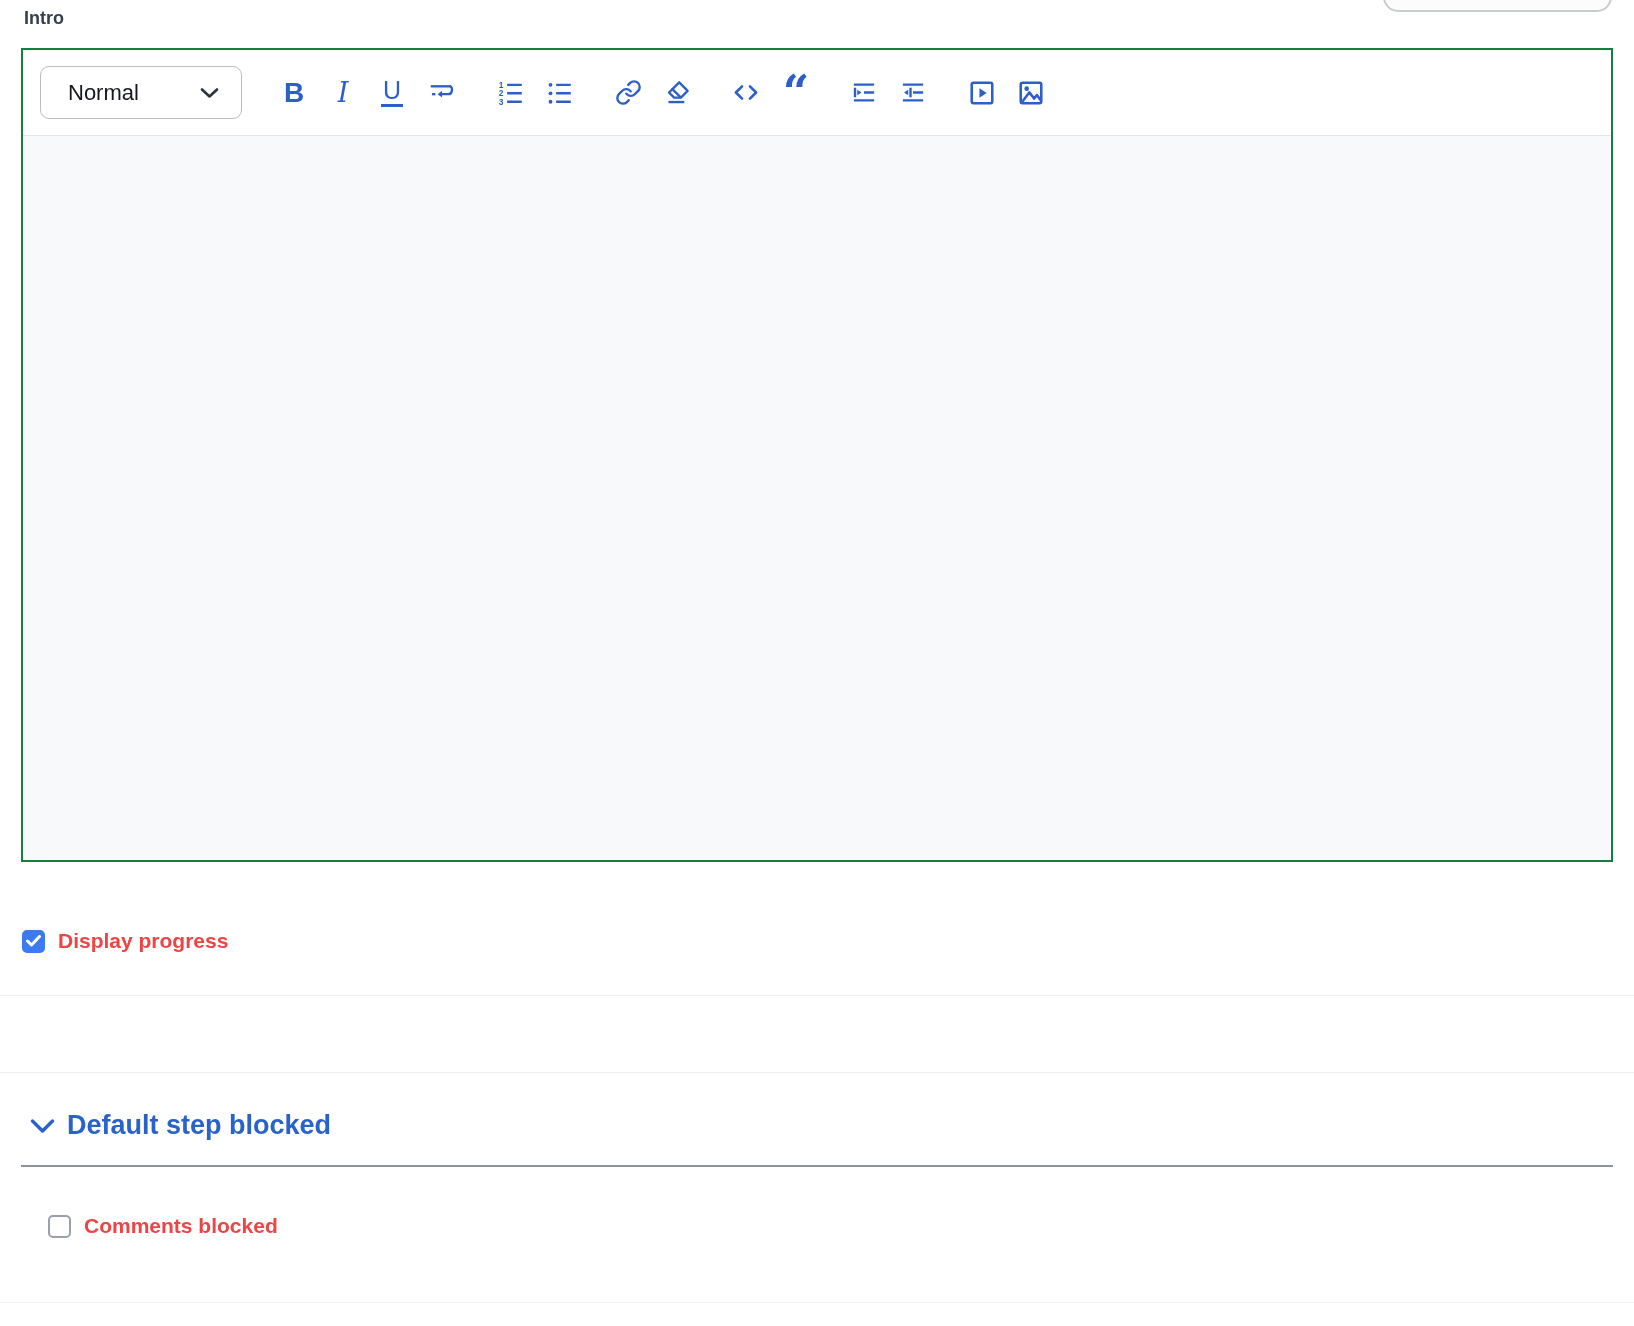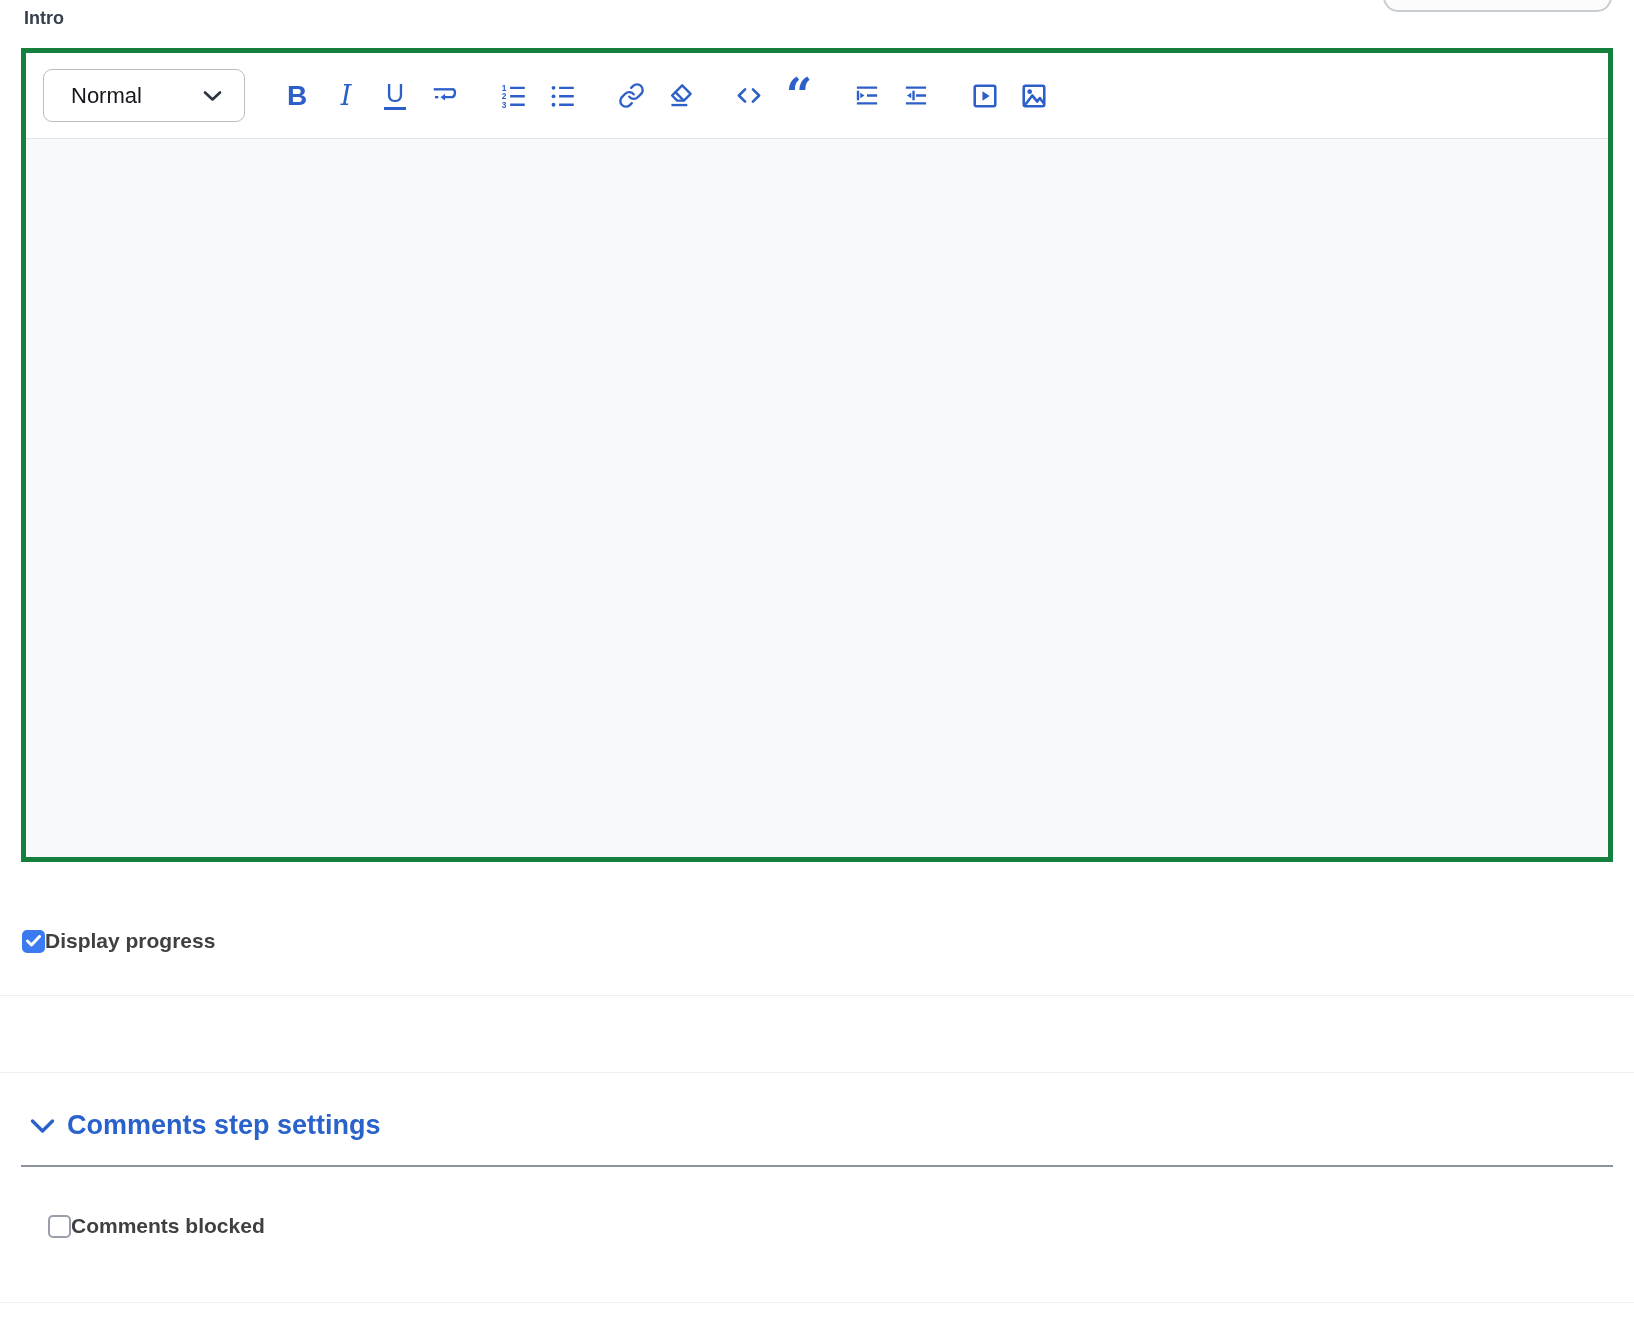--- a/index.html
+++ b/index.html
@@ -7,21 +7,21 @@
   .stage{position:relative;width:1634px;height:1326px;background:#fff;overflow:hidden;}
 
   
   .partial-btn{position:absolute;left:1383px;top:-30px;width:229px;height:42px;
     background:#fcfcfd;border:2px solid #c8ccd3;border-radius:15px;box-sizing:border-box;}
 
   .intro-label{position:absolute;left:24px;top:8px;font-size:18px;font-weight:700;color:#38404e;}
 
   
   .editor{position:absolute;left:21px;top:48px;width:1592px;height:814px;
-    border:5px solid #15803d;box-sizing:border-box;background:#f97316;}
+    border:2px solid #15803d;box-sizing:border-box;background:#f97316;}
   .toolbar{display:flex;align-items:center;height:85px;padding-left:17px;background:#fff;}
   .tb-divider{height:1px;background:#e4e5e8;width:100%;}
   .editor-content{position:absolute;top:86px;left:0;right:0;bottom:0;background:#f8f9fb;
     font-size:20px;color:#333;padding:14px 16px;box-sizing:border-box;outline:none;}
 
   .style-select{display:flex;align-items:center;justify-content:space-between;
     width:202px;height:53px;box-sizing:border-box;border:1px solid #b9bdc4;border-radius:9px;
     background:#fff;padding:0 22px 0 27px;cursor:pointer;}
   .style-select .val{font-size:22px;color:#16181d;}
   .style-select svg{display:block;}
@@ -37,21 +37,21 @@
   .ic-q{font-size:46px;line-height:0.55;font-family:"DejaVu Serif",serif;font-weight:700;letter-spacing:-2px;}
   .tb-btn svg{display:block;}
 
   
   .chk-row{position:absolute;display:flex;align-items:center;}
   .chk-box{width:23px;height:23px;box-sizing:border-box;border-radius:5px;background:#fff;
     border:2px solid #99a0ab;display:flex;align-items:center;justify-content:center;cursor:pointer;flex:none;}
   .chk-box svg{display:none;}
   .chk-box.checked{background:#3b7af0;border-color:#3b7af0;}
   .chk-box.checked svg{display:block;}
-  .chk-label{font-size:21px;font-weight:700;color:#404040;cursor:default;}
+  .chk-label{font-size:21px;font-weight:700;color:#ef4444;margin-left:13px;cursor:default;}
 
   
   .hr{position:absolute;height:1px;background:#eeeeef;}
   .hr-strong{position:absolute;height:2px;background:#8c939c;}
 
   
   .section-head{position:absolute;left:30px;top:1110px;display:flex;align-items:center;cursor:pointer;}
   .section-head svg{display:block;margin-right:12px;}
   .section-head .txt{font-size:27px;font-weight:700;color:#2a62cc;}
 </style>
@@ -178,21 +178,21 @@
     <span class="chk-label">Display progress</span>
   </div>
 
   <div class="hr" style="left:0;top:995px;width:1634px;"></div>
   <div class="hr" style="left:0;top:1072px;width:1634px;"></div>
 
   <div class="section-head">
     <svg width="25" height="16" viewBox="0 0 25 16">
       <path d="M2.5 3 L12.5 13 L22.5 3" fill="none" stroke="#2a62cc" stroke-width="3.4" stroke-linecap="round" stroke-linejoin="round"></path>
     </svg>
-    <span class="txt">Comments step settings</span>
+    <span class="txt">Default step blocked</span>
   </div>
 
   <div class="hr-strong" style="left:21px;top:1165px;width:1592px;"></div>
 
   <div class="chk-row" style="left:48px;top:1214px;">
     <div class="chk-box">
       
     </div>
     <span class="chk-label">Comments blocked</span>
   </div>

